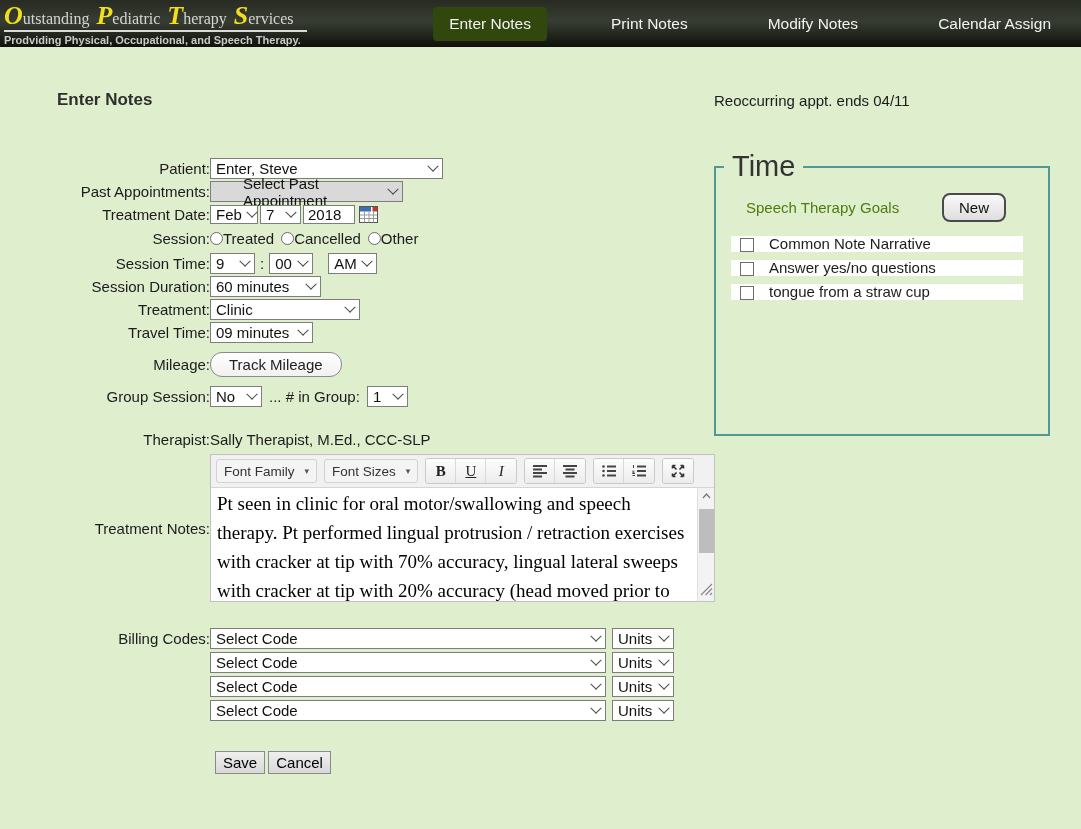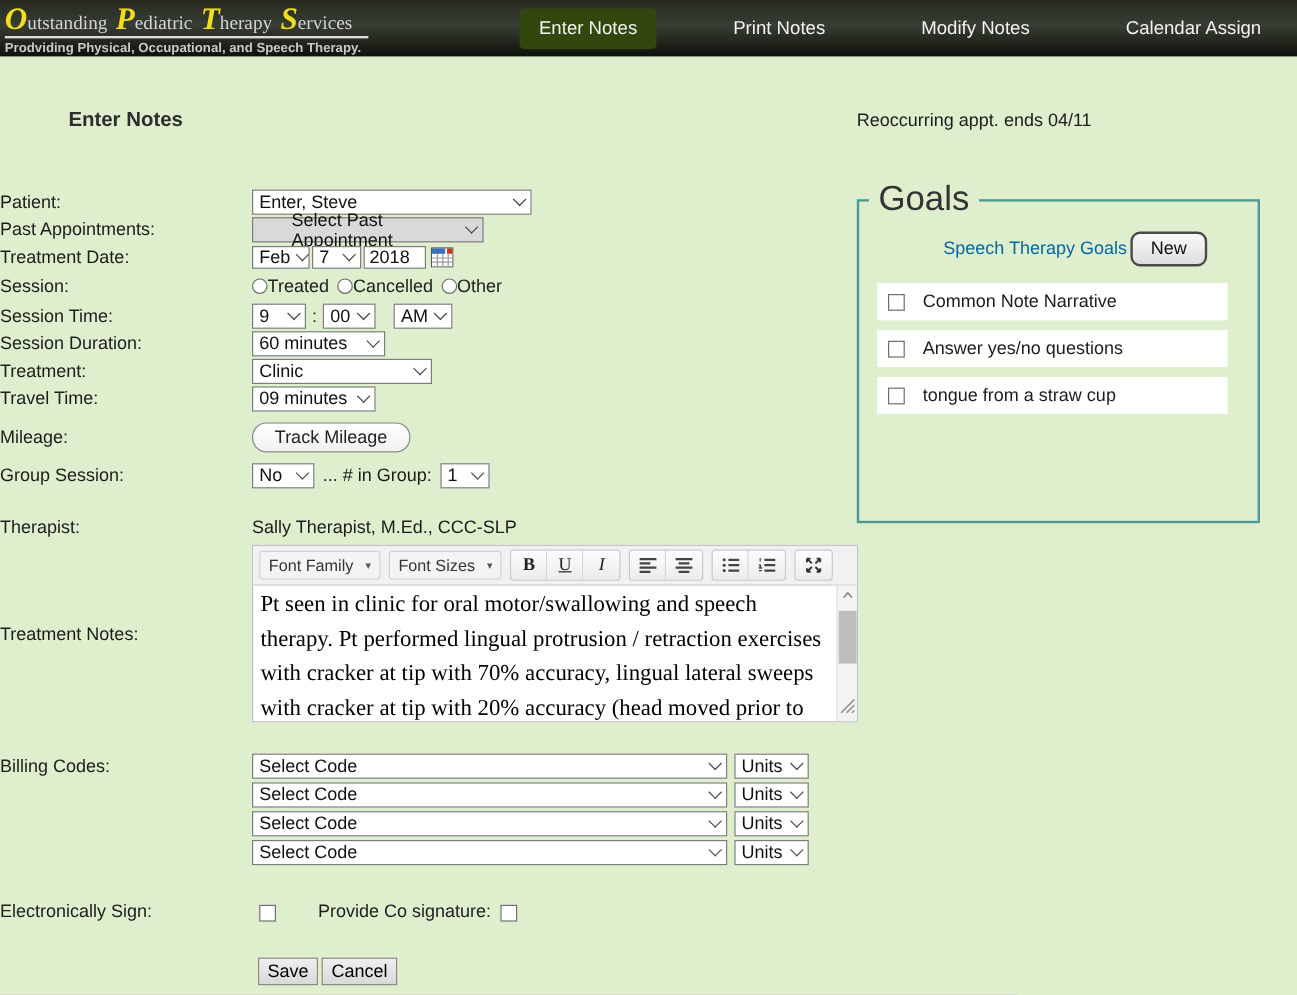--- a/index.html
+++ b/index.html
@@ -22,21 +22,21 @@
   .logo-tag { font-size:11px; font-weight:bold; color:#c9c9c9; margin-top:3px; }
   .nav { position:absolute; right:14px; top:0; height:47px; display:flex; align-items:center; gap:48px; }
   .nav-item { color:#f2f2f2; font-size:15.5px; padding:8px 16px; border-radius:4px; cursor:pointer; white-space:nowrap; }
   .nav-item.active { background:#32470d; }
   
   .page-title { position:absolute; left:57px; top:90px; font-size:17px; font-weight:bold; color:#2e2e2e; }
   .recur { position:absolute; left:714px; top:92px; font-size:15px; color:#1c1c1c; }
   
   .form { position:absolute; left:0; top:158px; width:720px; }
   .frow { display:flex; align-items:center; }
-  .flabel { width:210px; text-align:left; flex-shrink:0; font-size:15px; color:#1c1c1c; }
+  .flabel { width:210px; text-align:right; flex-shrink:0; font-size:15px; color:#1c1c1c; }
   .sel {
     display:inline-flex; align-items:center; justify-content:space-between;
     height:21px; background:#fff; border:1px solid #7d7d7d; font-size:15px;
     padding:0 5px 0 5px; color:#111; cursor:pointer; flex-shrink:0;
   }
   .sel.grey { background:#d9d9d9;padding-left:32px; }
   .chev { width:8px; height:8px; border-right:1.5px solid #4a4a4a; border-bottom:1.5px solid #4a4a4a;
           transform:rotate(45deg) translate(-2px,-2px); flex-shrink:0; margin-left:6px; }
   .txt-in { height:21px; border:1px solid #7d7d7d; background:#fff; font-size:15px; padding:0 4px;
             font-family:"Liberation Sans", sans-serif; color:#111; }
@@ -78,24 +78,24 @@
   .grip { position:absolute; right:1px; bottom:1px; }
   
   .billing-row { display:flex; align-items:center; margin-bottom:3px; }
   
   .goals {
     position:absolute; left:714px; top:150px; width:336px; height:286px;
     border:2px solid #4f9a94; background:transparent;
   }
   .goals legend { font-size:29px; color:#333; margin-left:8px; padding:0 8px; font-family:"Liberation Sans",sans-serif; }
   .goals-sub { display:flex; align-items:center; justify-content:space-between; margin:10px 42px 14px 30px; }
-  .goals-sub-label { font-size:15px; color:#0369a1;margin-left:40px; }
+  .goals-sub-label { font-size:15px; color:#4d7c0f; }
   .btn-new { background:linear-gradient(#f9f9f9,#dedede); border:2px solid #4a4a4a; border-radius:8px;
              font-size:15px; color:#111; padding:4px 15px; cursor:pointer; font-family:"Liberation Sans",sans-serif; }
-  .goal-item { display:flex; align-items:center; gap:15px; background:#fff; width:292px; height:31px;
+  .goal-item { display:flex; align-items:flex-end; gap:15px; background:#fff; width:292px; height:16px;
                margin:0 0 8px 15px; padding-left:9px; }
   .goal-item span.lbl { font-size:15px; color:#1c1c1c; }
   
   .gap35 { width:35px; }
 </style>
 </head>
 <body>
 
 <div class="screen">
 
@@ -348,38 +348,31 @@
           <span>Select Code</span>
           <span class="chev"></span>
         </div>
         <div class="sel" style="width:62px;margin-left:6px">
           <span>Units</span>
           <span class="chev"></span>
         </div>
       </div>
     </div>
 
-    <div class="frow" style="margin-top:30px">
-      <div class="flabel">Electronically Sign:</div>
-      <span class="cbox" style="margin-left:6px;margin-top:3px"></span>
-      <span class="gap35"></span>
-      <span class="inline-txt">Provide Co signature:</span>
-      <span class="cbox" style="margin-left:8px;margin-top:3px"></span>
-    </div>
 
     <div class="frow" style="margin-top:30px">
       <div style="width:215px"></div>
       <button class="btn-plain">Save</button>
       <button class="btn-plain" style="margin-left:3px">Cancel</button>
     </div>
 
   </div>
 
   <fieldset class="goals">
-    <legend>Goals</legend>
+    <legend>Time</legend>
     <div class="goals-sub">
       <span class="goals-sub-label">Speech Therapy Goals</span>
       <button class="btn-new">New</button>
     </div>
     <div class="goal-item">
       <span class="cbox"></span>
       <span class="lbl">Common Note Narrative</span>
     </div>
     <div class="goal-item">
       <span class="cbox"></span>

